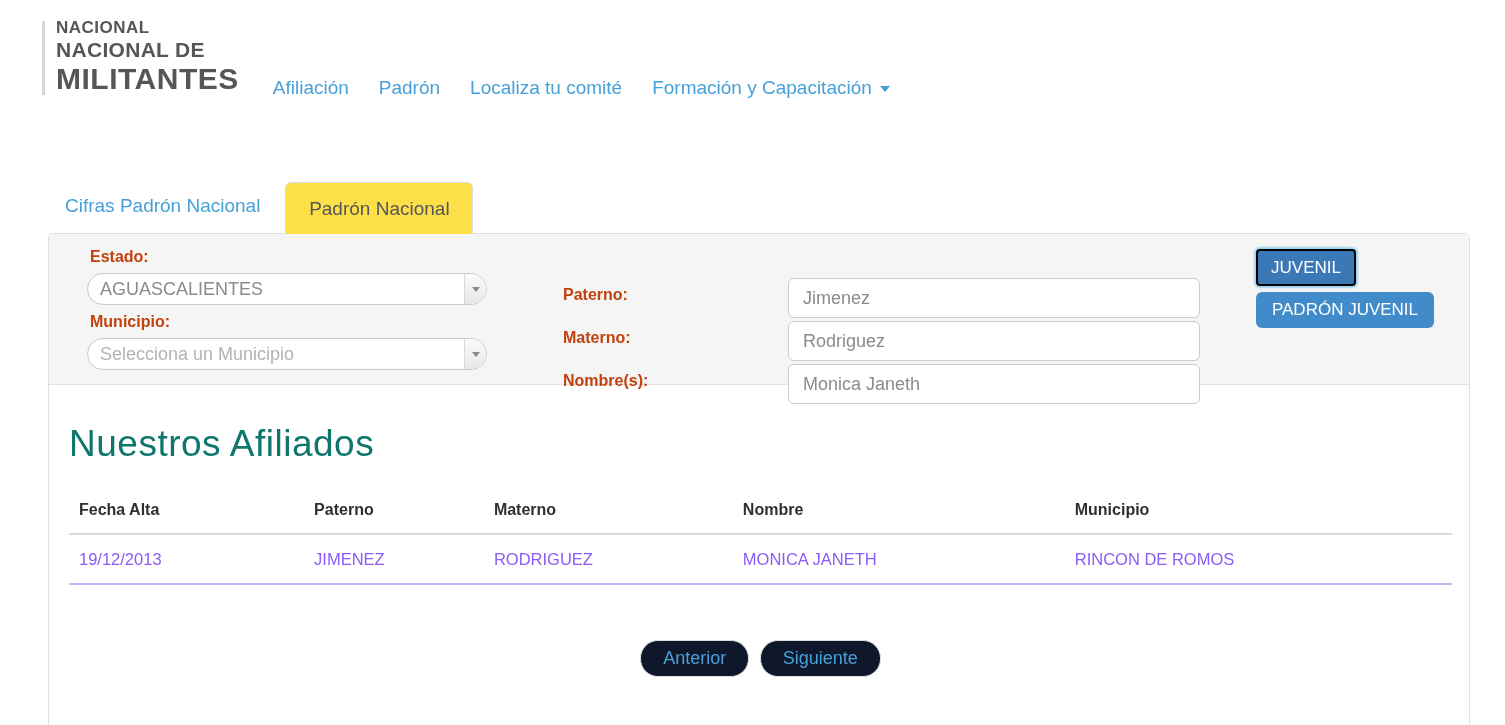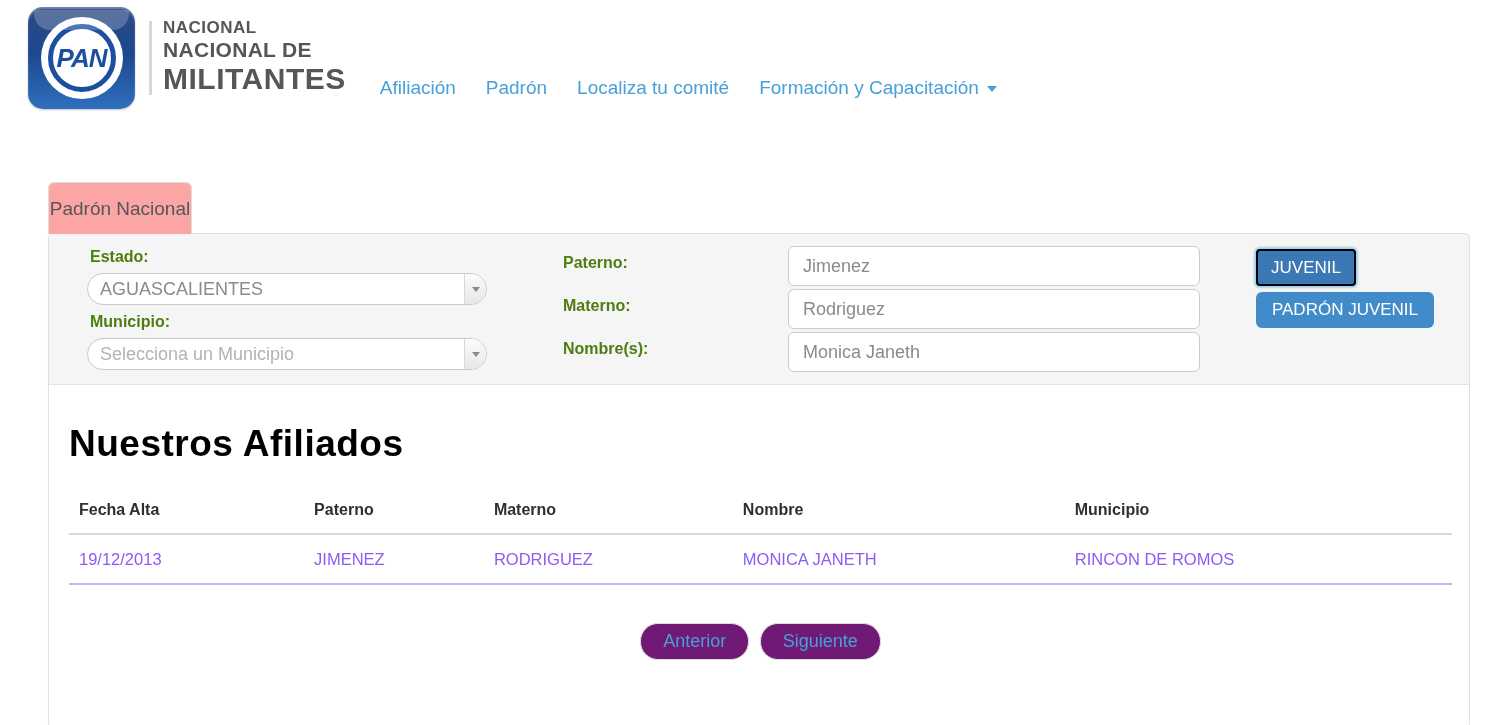--- a/index.html
+++ b/index.html
@@ -36,115 +36,109 @@
   nav { display:flex; column-gap:30px; margin-left:34px; padding-top:70px; }
   nav a { color:#47a0d8; font-size:19px; text-decoration:none; white-space:nowrap; cursor:pointer; }
   .caret-down { display:inline-block; width:0; height:0; margin-left:8px; vertical-align:2px;
     border-left:5px solid transparent; border-right:5px solid transparent; border-top:6px solid #47a0d8; }
 
   
   .tabs-row { display:flex; align-items:flex-end; height:52px; margin:61px 0 0 48px; position:relative; z-index:2; }
   .tab-link { color:#47a0d8; font-size:19px; text-decoration:none; cursor:pointer;
     margin:0 0 16px 17px; padding-right:25px; }
   .tab-active {
-    height:52px; width:144px; margin-bottom:-1px; background:#fca5a5;
+    height:52px; width:188px; margin-bottom:-1px; background:#fde047;
     border:1px solid #ddd; border-bottom:none; border-radius:6px 6px 0 0;
     display:flex; align-items:center; justify-content:center;
     color:#55565a; font-size:19px; cursor:pointer;
   }
 
   
   .panel-container {
     width:1422px; height:495px; margin-left:48px;
     border:1px solid #e0e0e0; border-radius:5px;
     background:#fff; position:relative; z-index:1;
     box-shadow:0 1px 1px rgba(0,0,0,.04);
   }
 
   
   .search-panel {
     height:151px; background:#f5f5f5; border-bottom:1px solid #e3e3e3;
     border-radius:5px 5px 0 0; display:flex; padding:12px 0 0 38px;
   }
-  .form-label { display:block; font-weight:bold; color:#4d7c0f; font-size:16px; margin:2px 0 7px 3px; }
+  .form-label { display:block; font-weight:bold; color:#c2410c; font-size:16px; margin:2px 0 7px 3px; }
   .col-selects { width:400px; flex:none; }
   .select-widget {
     display:flex; height:32px; width:400px; background:#fff;
     border:1px solid #c9c9c9; border-radius:16px; overflow:hidden; cursor:pointer;
   }
   .select-value { flex:1; font-size:18px; color:#8b8b8b; line-height:30px; padding-left:12px;
     white-space:nowrap; overflow:hidden; }
   .select-value.placeholder { color:#b3b3b3; }
   .select-btn { width:22px; flex:none; border-left:1px solid #d8d8d8;
     background:linear-gradient(#fbfbfb,#e7e7e7); display:flex; align-items:center; justify-content:center; }
   .tri { width:0; height:0; border-left:4px solid transparent; border-right:4px solid transparent;
     border-top:5px solid #8a8a8a; }
   .col-selects .form-label + .select-widget { margin-bottom:2px; }
   .col-selects .select-widget + .form-label { margin-top:8px; }
 
-  .col-fields { margin-left:74px; flex:none; }
+  .col-fields { margin-left:74px; flex:none;margin-top:32px; }
   .field-row { display:flex; margin-bottom:3px; }
   .field-row .form-label { width:225px; flex:none; padding-top:8px; margin:0 0 0 2px; }
   .field-row input {
     width:412px; height:40px; border:1px solid #ccc; border-radius:6px;
     font-size:18px; color:#8b8b8b; padding:0 14px; font-family:inherit; background:#fff; outline:none;
   }
 
   .col-buttons { margin-left:56px; padding-top:3px; flex:none; }
   .btn-buscar {
     display:block; width:100px; height:37px; background:#3a79b5; color:#fff;
     border:2px solid #000; border-radius:4px; font-size:17px; font-family:inherit; cursor:pointer;
     box-shadow:0 0 2px 2px #9ed0ee; margin-bottom:6px;
   }
   .btn-juvenil {
     display:block; width:178px; height:36px; background:#428bca; color:#fff;
     border:none; border-radius:6px; font-size:17px; font-family:inherit; cursor:pointer;
   }
 
   
   .results { padding:0 17px 0 20px; }
-  .results h1 { font-size:37px; font-weight:700; color:#000000; margin:38px 0 30px 0; letter-spacing:.5px; }
+  .results h1 { font-size:37px; font-weight:400; color:#0f766e; margin:38px 0 30px 0; letter-spacing:.5px; }
   table { width:100%; border-collapse:collapse; }
   th { text-align:left; font-size:16px; color:#2f2f31; padding:6px 10px 14px 10px;
     border-bottom:2px solid #d9d9d9; }
   td { font-size:16.5px; color:#8b5cf6; padding:15px 10px 14px 10px; border-bottom:2px solid #c4b5fd; }
 
   .pagination { text-align:center; margin-top:38px; }
   .pagination button {
     height:37px; padding:0 22px; border:1px solid #ddd; border-radius:18px;
-    background:#701a75; color:#47a0d8; font-size:18px; font-family:inherit; margin:0 3px; cursor:pointer;
+    background:#0f172a; color:#47a0d8; font-size:18px; font-family:inherit; margin:17px 3px; cursor:pointer;
   }
 </style>
 </head>
 <body>
 
 <header>
-  <div class="logo">
-    <div class="logo-circle">
-      <div class="logo-ring">
-        <span class="logo-text">PAN</span>
-      </div>
-    </div>
-  </div>
   <div class="brand-divider"></div>
   <div class="brand-title">
     <span class="brand-line1">NACIONAL</span>
     <span class="brand-line2">NACIONAL DE</span>
     <span class="brand-line3">MILITANTES</span>
   </div>
   <nav>
     <a>Afiliación</a>
     <a>Padrón</a>
     <a>Localiza tu comité</a>
     <a><span>Formación y Capacitación</span><span class="caret-down"></span></a>
   </nav>
 </header>
 
 <main>
   <div class="tabs-row">
+    <a class="tab-link">Cifras Padrón Nacional</a>
     <div class="tab-active">Padrón Nacional</div>
   </div>
 
   <section class="panel-container">
 
     <div class="search-panel">
       <div class="col-selects">
         <label class="form-label">Estado:</label>
         <div class="select-widget">
           <span class="select-value">AGUASCALIENTES</span>

